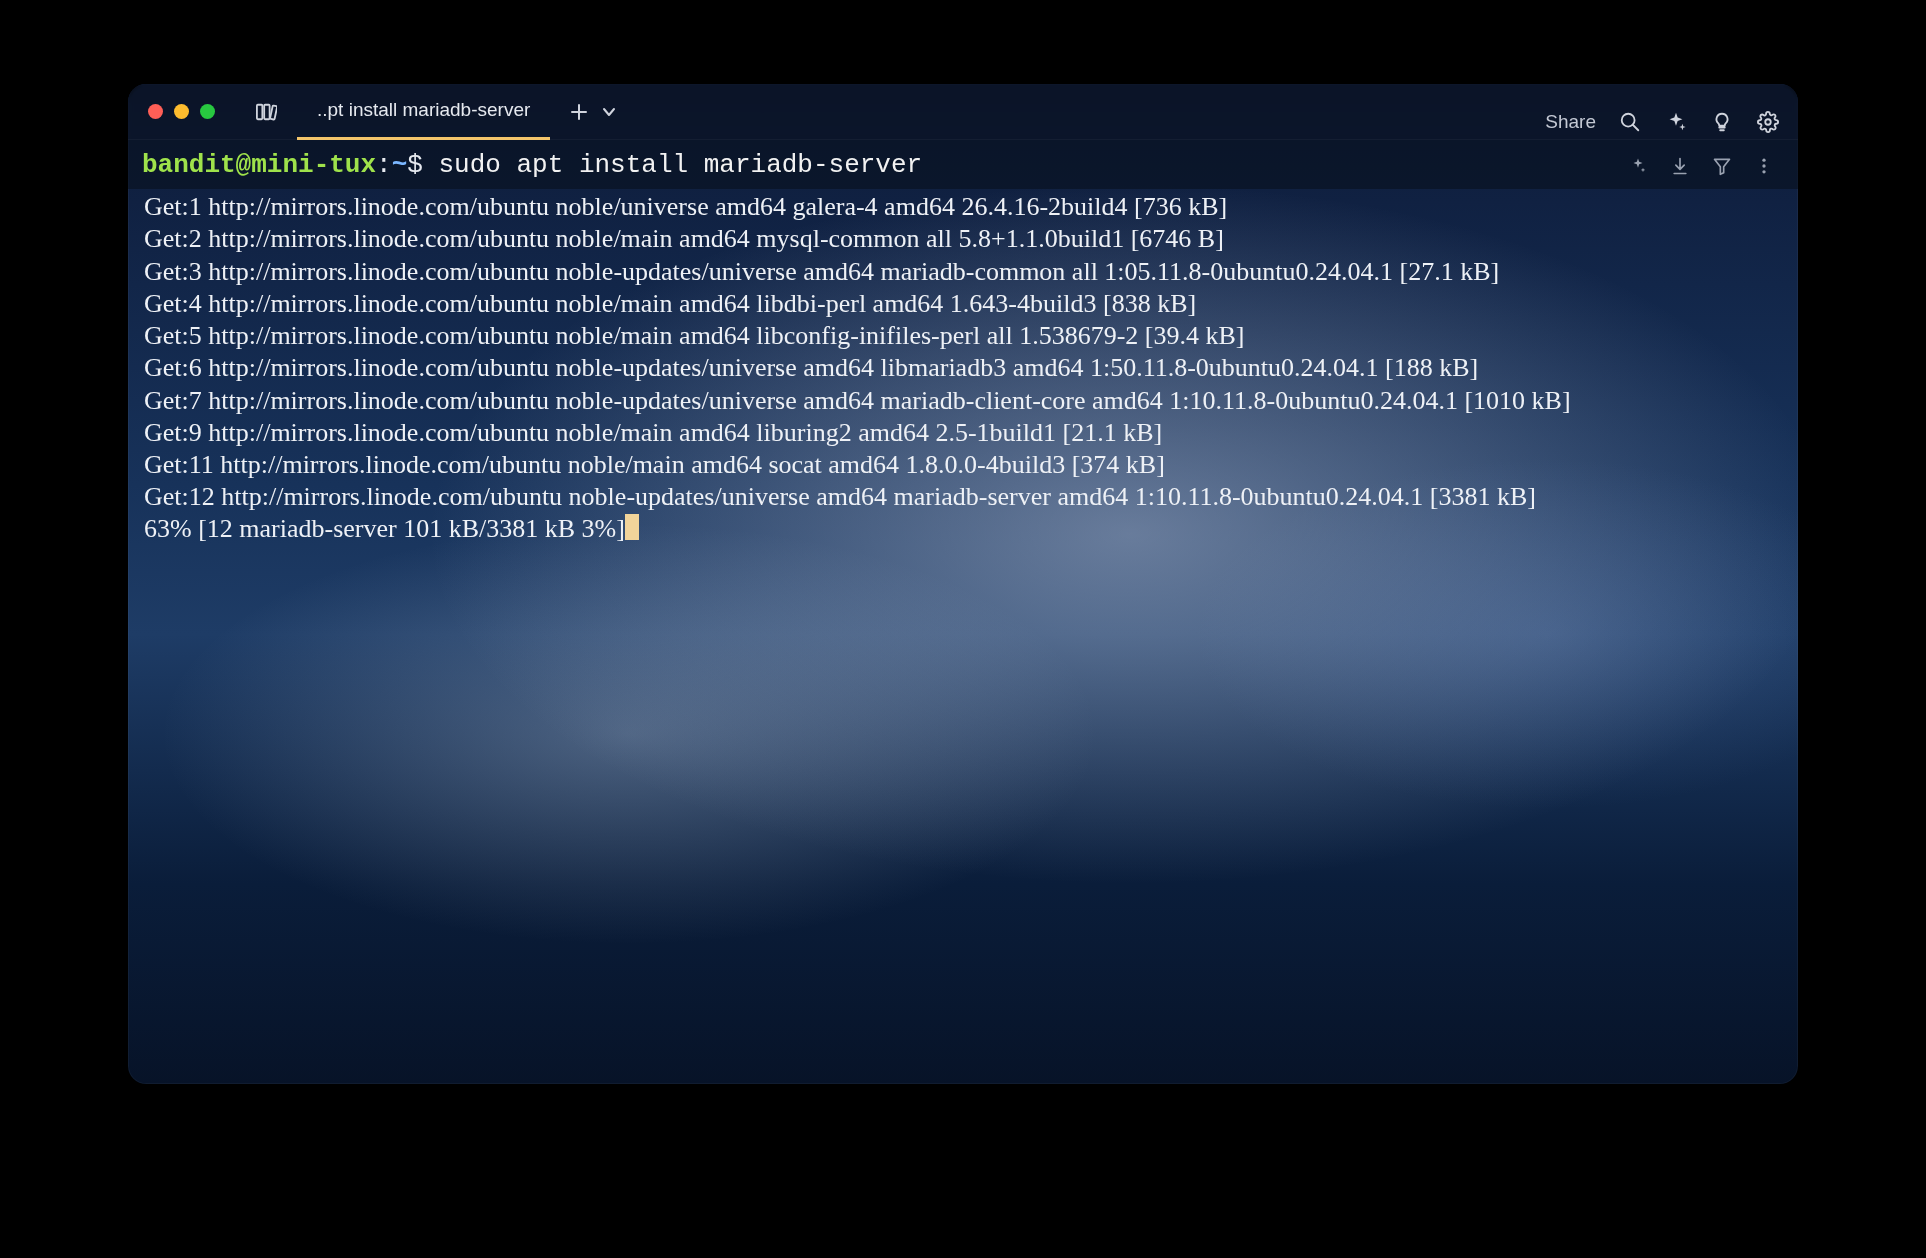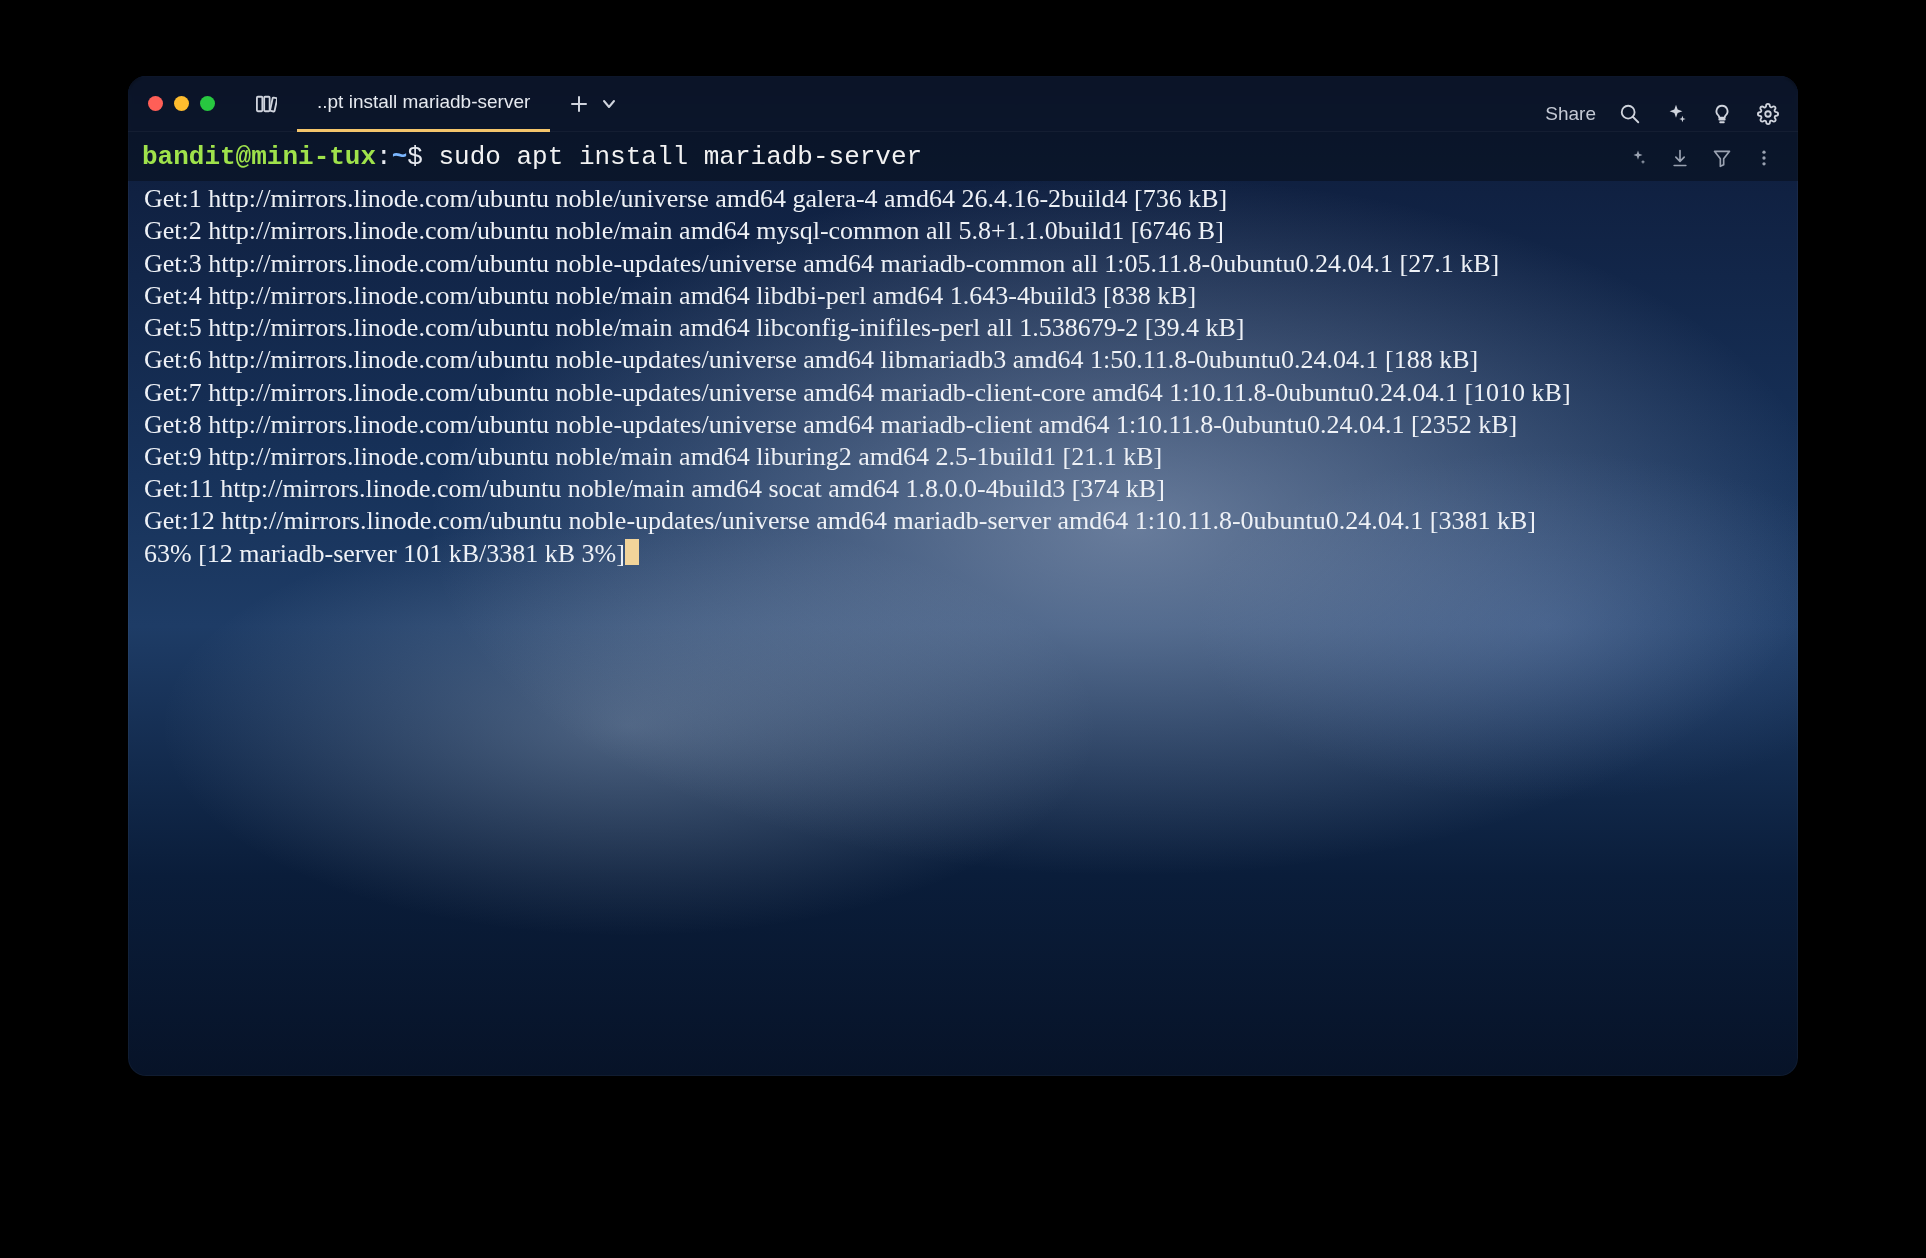--- a/index.html
+++ b/index.html
@@ -7,21 +7,21 @@
     width: 1926px;
     height: 1258px;
     background: #000;
     font-family: ui-monospace, Menlo, Consolas, "Liberation Mono", monospace;
     overflow: hidden;
   }
 
   .window {
     position: absolute;
     left: 128px;
-    top: 76px;
+    top: 84px;
     width: 1670px;
     height: 1000px;
     background:
       radial-gradient(ellipse 60% 50% at 60% 45%, rgba(200,210,230,0.45), rgba(40,60,110,0) 70%),
       radial-gradient(ellipse 40% 30% at 30% 65%, rgba(180,195,215,0.35), rgba(40,60,110,0) 70%),
       radial-gradient(ellipse 30% 25% at 85% 55%, rgba(90,120,170,0.35), rgba(40,60,110,0) 70%),
       linear-gradient(180deg, #0d1a38 0%, #17325a 40%, #1e3c66 55%, #0a1d3a 80%, #071328 100%);
     border-radius: 18px;
     box-shadow: 0 30px 80px rgba(0,0,0,0.8), 0 0 0 1px rgba(255,255,255,0.04) inset;
     overflow: hidden;
@@ -209,21 +209,20 @@
 
   <div class="termbody">
     <div id="lines">
         <div class="line">Get:1 http://mirrors.linode.com/ubuntu noble/universe amd64 galera-4 amd64 26.4.16-2build4 [736 kB]</div>
         <div class="line">Get:2 http://mirrors.linode.com/ubuntu noble/main amd64 mysql-common all 5.8+1.1.0build1 [6746 B]</div>
         <div class="line">Get:3 http://mirrors.linode.com/ubuntu noble-updates/universe amd64 mariadb-common all 1:05.11.8-0ubuntu0.24.04.1 [27.1 kB]</div>
         <div class="line">Get:4 http://mirrors.linode.com/ubuntu noble/main amd64 libdbi-perl amd64 1.643-4build3 [838 kB]</div>
         <div class="line">Get:5 http://mirrors.linode.com/ubuntu noble/main amd64 libconfig-inifiles-perl all 1.538679-2 [39.4 kB]</div>
         <div class="line">Get:6 http://mirrors.linode.com/ubuntu noble-updates/universe amd64 libmariadb3 amd64 1:50.11.8-0ubuntu0.24.04.1 [188 kB]</div>
         <div class="line">Get:7 http://mirrors.linode.com/ubuntu noble-updates/universe amd64 mariadb-client-core amd64 1:10.11.8-0ubuntu0.24.04.1 [1010 kB]</div>
-        <div class="line">Get:8 http://mirrors.linode.com/ubuntu noble-updates/universe amd64 mariadb-client amd64 1:10.11.8-0ubuntu0.24.04.1 [2352 kB]</div>
         <div class="line">Get:9 http://mirrors.linode.com/ubuntu noble/main amd64 liburing2 amd64 2.5-1build1 [21.1 kB]</div>
         <div class="line">Get:11 http://mirrors.linode.com/ubuntu noble/main amd64 socat amd64 1.8.0.0-4build3 [374 kB]</div>
         <div class="line">Get:12 http://mirrors.linode.com/ubuntu noble-updates/universe amd64 mariadb-server amd64 1:10.11.8-0ubuntu0.24.04.1 [3381 kB]</div>
       </div>
     <div class="line"><span>63% [12 mariadb-server 101 kB/3381 kB 3%]</span><span class="cursor"></span></div>
   </div>
 
 </div>
 
 </body></html>

